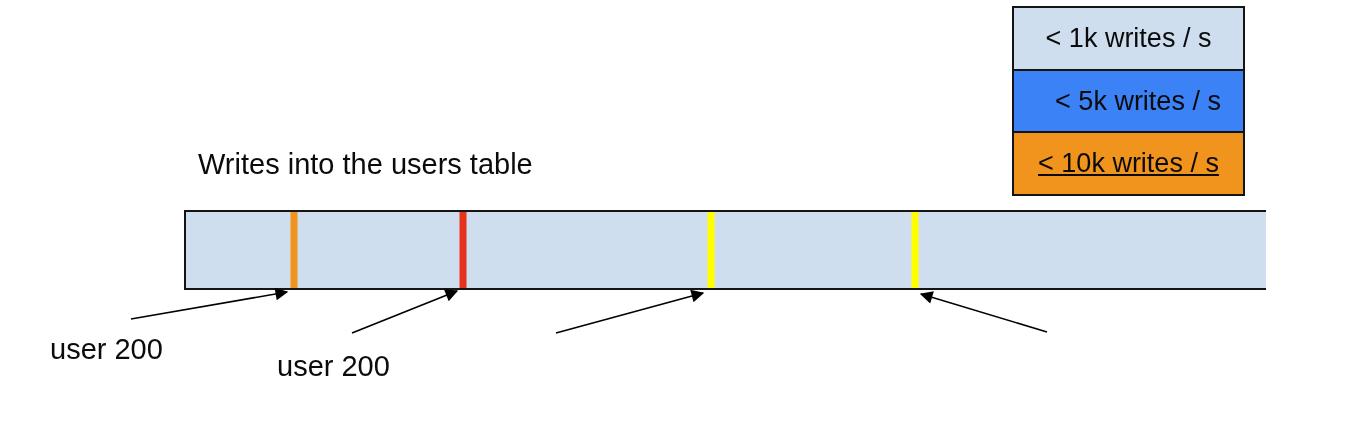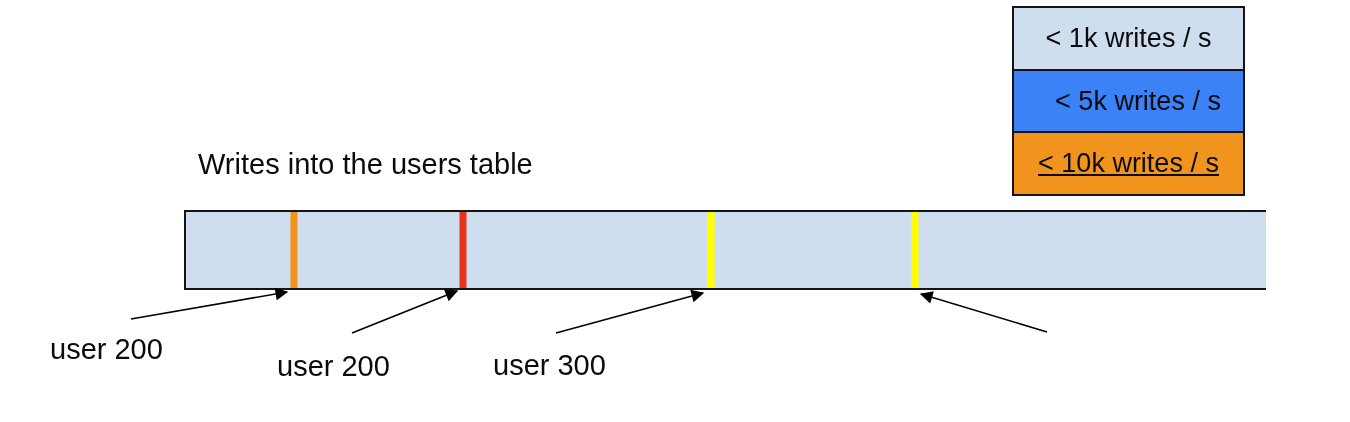--- a/index.html
+++ b/index.html
@@ -111,15 +111,14 @@
       </marker>
     </defs>
     <line x1="131" y1="319" x2="287" y2="292" stroke="#000000" stroke-width="1.6" marker-end="url(#arrowhead)"></line>
     <line x1="352" y1="333" x2="457" y2="291" stroke="#000000" stroke-width="1.6" marker-end="url(#arrowhead)"></line>
     <line x1="556" y1="333" x2="703" y2="293" stroke="#000000" stroke-width="1.6" marker-end="url(#arrowhead)"></line>
     <line x1="1047" y1="332" x2="921" y2="294" stroke="#000000" stroke-width="1.6" marker-end="url(#arrowhead)"></line>
   </svg>
 
   <div class="user-label" id="label-user-100">user 200</div>
   <div class="user-label" id="label-user-200">user 200</div>
-  <div class="user-label" id="label-user-300">user 300</div>
 
 </div>
 
 </body></html>

